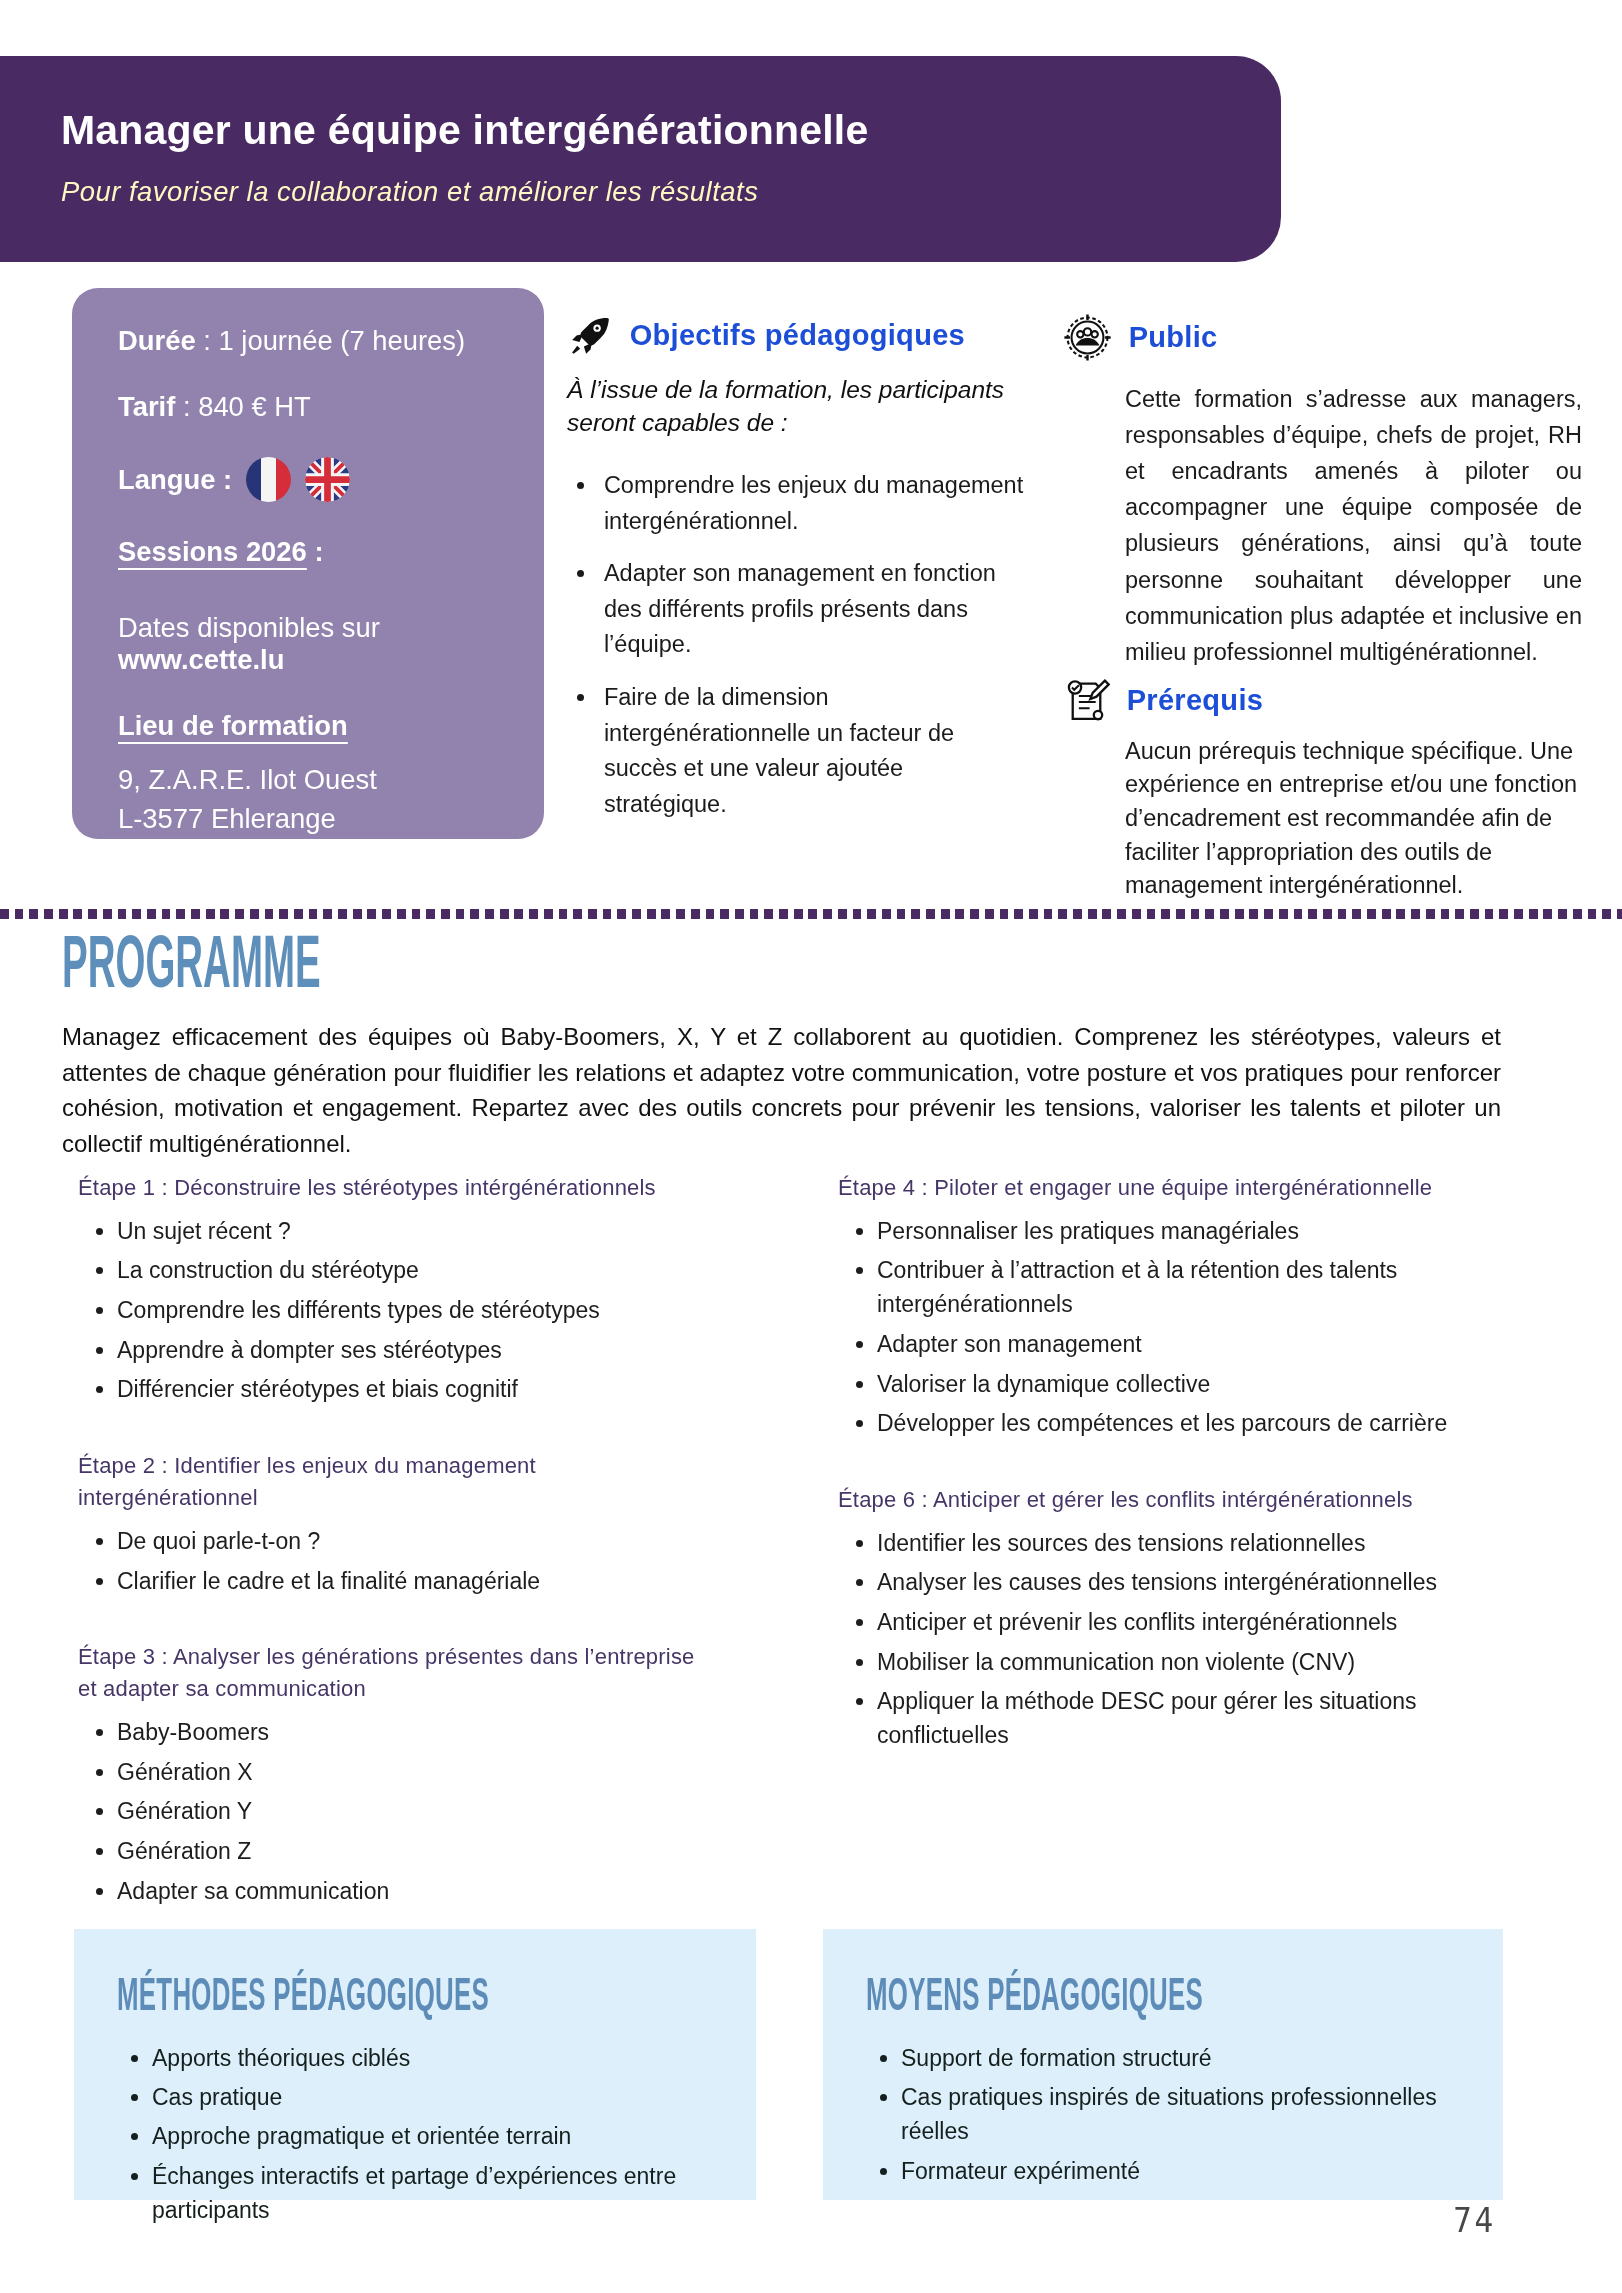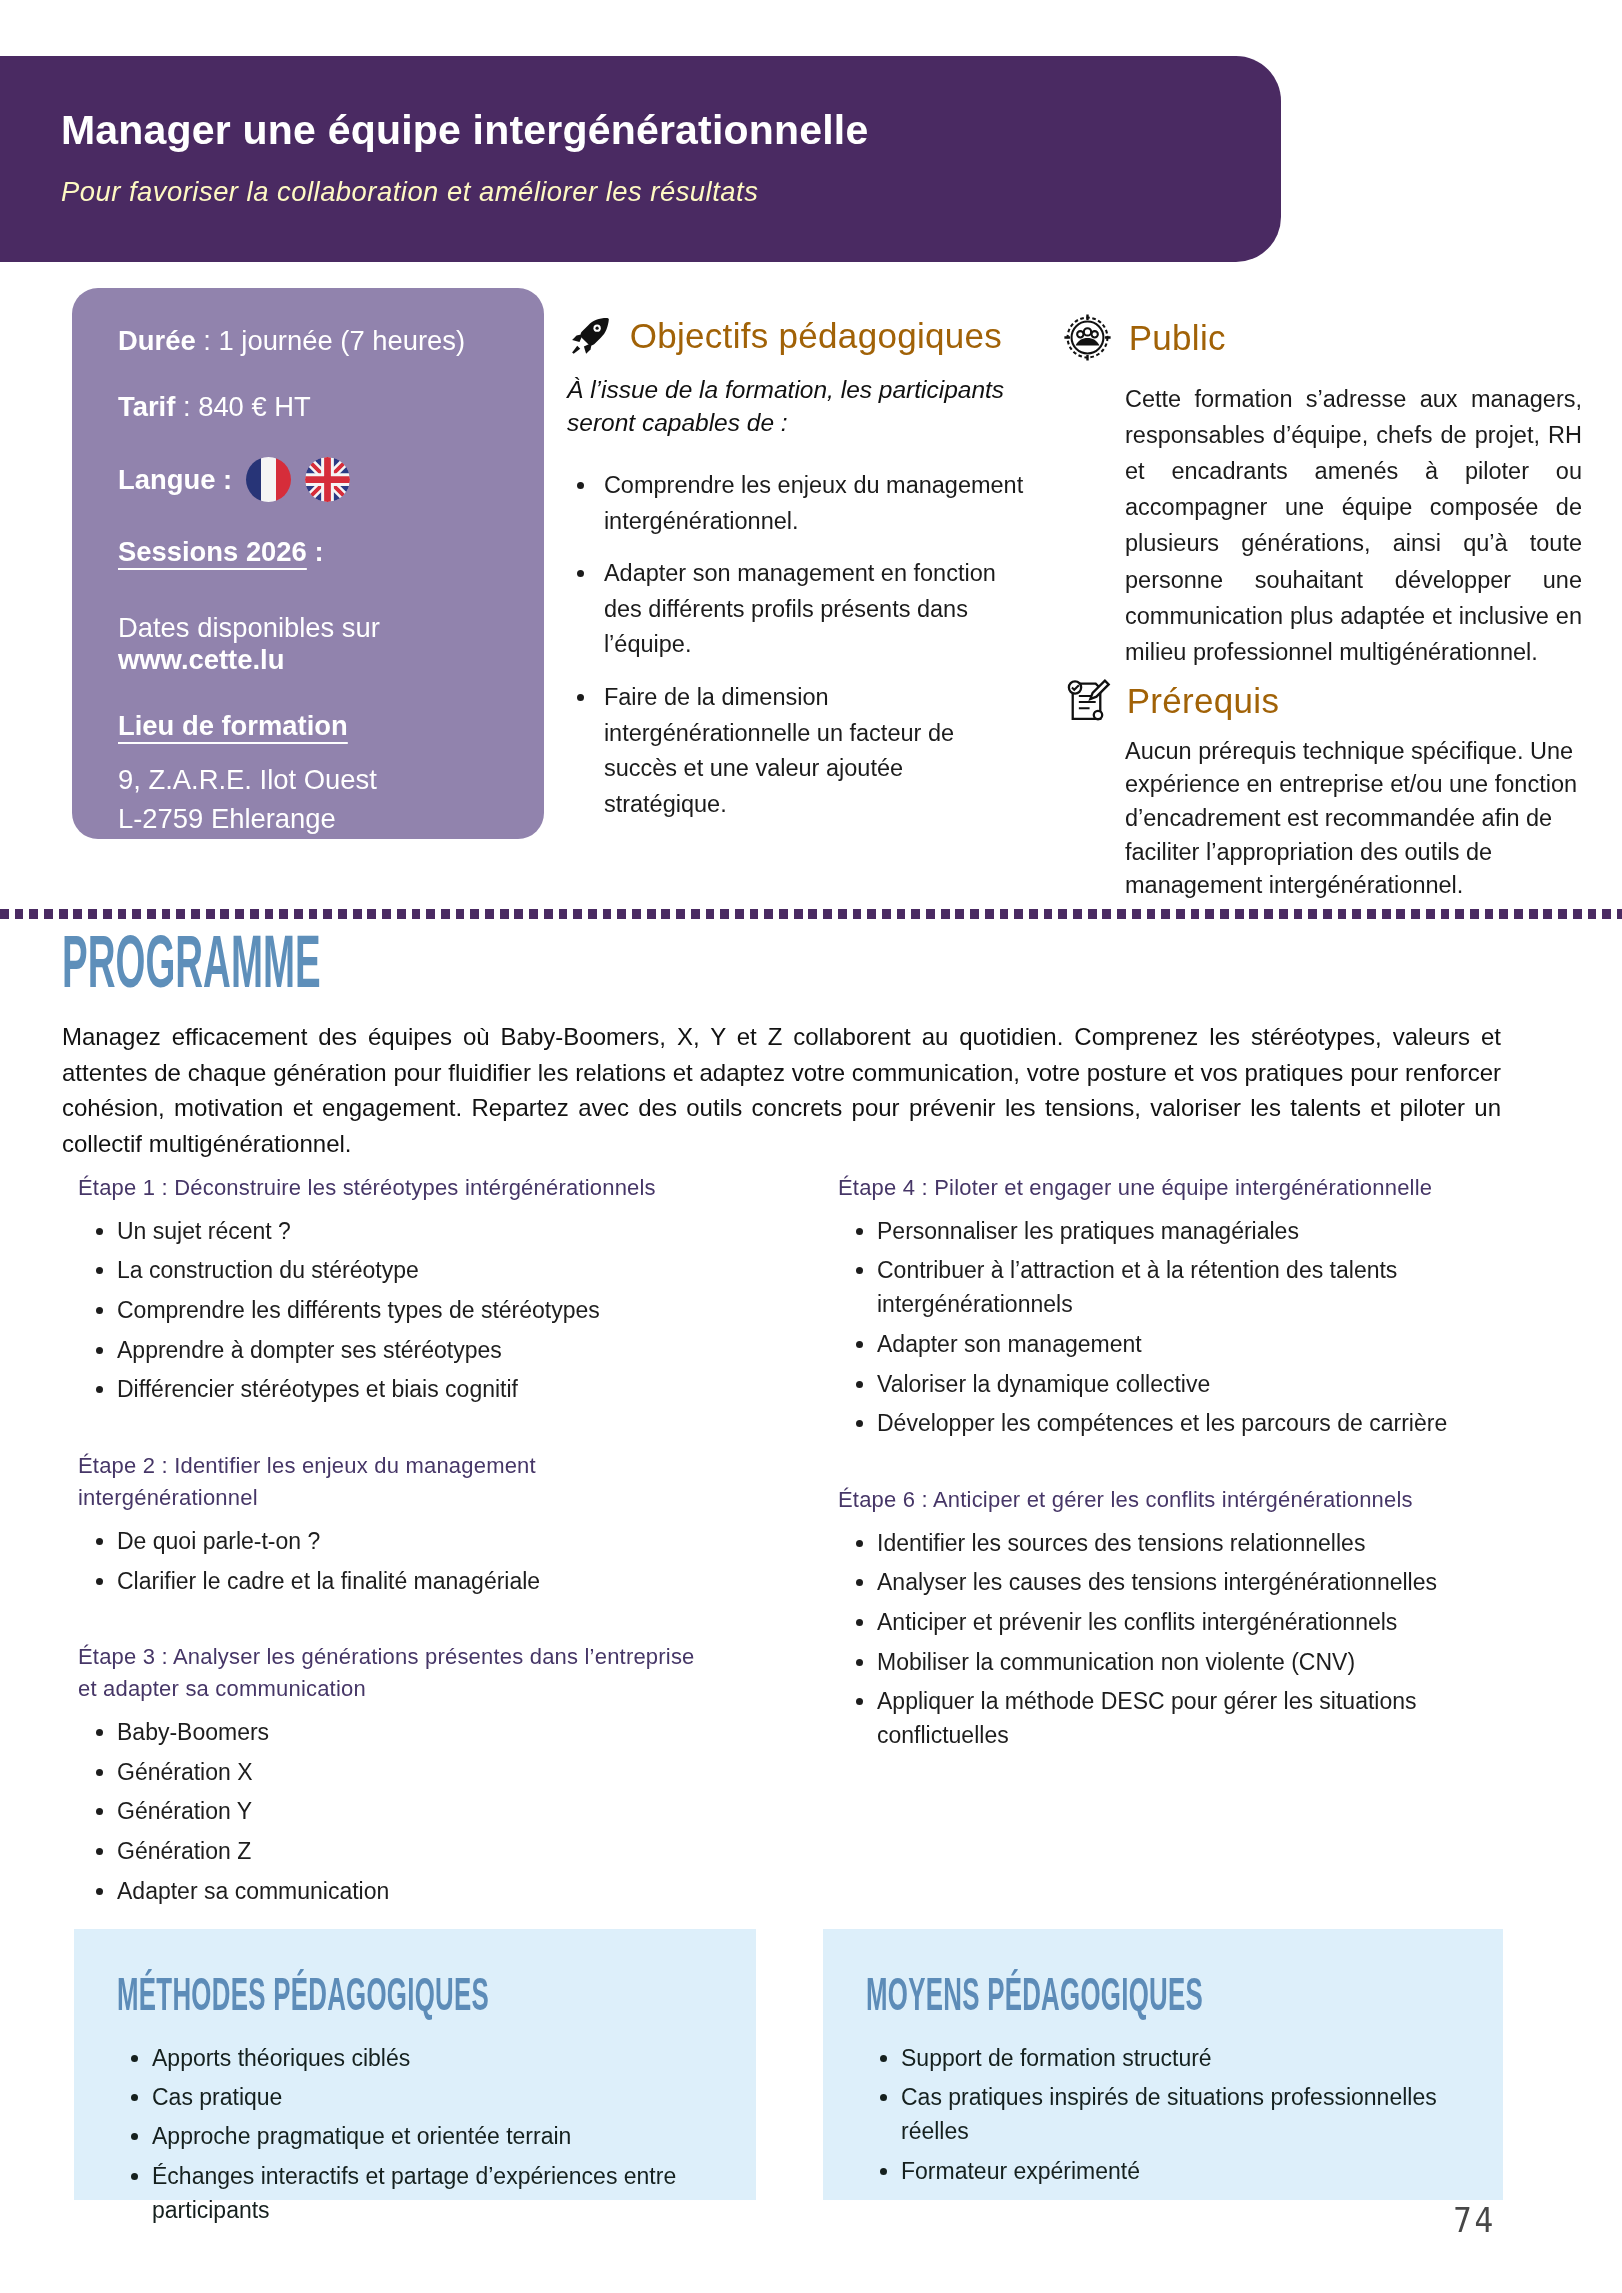--- a/index.html
+++ b/index.html
@@ -35,21 +35,21 @@
   .info-row.sessions{margin-bottom:44px;}
   .info-row.lieu{margin-bottom:21.6px;}
   .info-row.addr1{margin-bottom:7.8px;}
   .info-row.addr2{margin-bottom:27.4px;}
   .flag{width:45px;height:45px;border-radius:50%;display:inline-block;vertical-align:middle;}
   .flag-fr{background:linear-gradient(90deg,#273477 0 33.4%,#f5f5f5 33.4% 66.7%,#d62d3a 66.7%);}
 
   
   .section-head{display:flex; align-items:center; gap:15.7px;}
   .section-head .icon{flex:0 0 auto; display:block;}
-  .section-head h2{margin:0; font-size:35px; font-weight:normal; color:#a16207; letter-spacing:0.3px;}
+  .section-head h2{margin:0; font-size:29px; font-weight:bold; color:#1d4ed8; letter-spacing:0.3px;}
 
   
   .objectifs{position:absolute; left:567px; top:312px; width:463px;}
   .objectifs .intro{margin:13.7px 0 0 0; font-style:italic; font-size:24.5px; line-height:1.35; color:#101010; width:441px;}
   .objectifs ul{margin:29px 0 0 0; padding-left:31px;}
   .objectifs li{font-size:23.5px; line-height:1.52; margin-bottom:16.7px; color:#1b1b1b; padding-left:5.9px;}
 
   
   .public{position:absolute; left:1062px; top:312px; width:523px;}
   .public p{margin:17.6px 0 0 63px; width:457px; font-size:23.5px; line-height:1.54; text-align:justify; color:#1b1b1b;}
@@ -136,21 +136,21 @@
     <div class="info-row sessions">
       <span class="b u">Sessions 2026</span><span class="b"> :</span>
     </div>
     <div class="info-row">
       <span>Dates disponibles sur </span><span class="b">www.cette.lu</span>
     </div>
     <div class="info-row lieu">
       <span class="b u">Lieu de formation</span>
     </div>
     <div class="info-row addr1">9, Z.A.R.E. Ilot Ouest</div>
-    <div class="info-row addr2">L-2759 Ehlerange</div>
+    <div class="info-row addr2">L-3577 Ehlerange</div>
     <div class="info-row">Format intra-entreprise sur demande</div>
   </div>
 
   <div class="objectifs">
     <div class="section-head">
       <svg class="icon" width="47" height="47" viewBox="0 0 64 64">
         <g fill="#111">
           <path d="M55 8c1 0 2 1 2 2-1 10-4 19-11 25l-9 9c-2 2-6 2-8 0l-9-9c-2-2-2-6 0-8l9-9C35 11 44 8 54 8z"></path>
           <path d="M22 30l-9 2-6 6 10 3z"></path>
           <path d="M34 42l-2 9-6 6-3-10z"></path>

